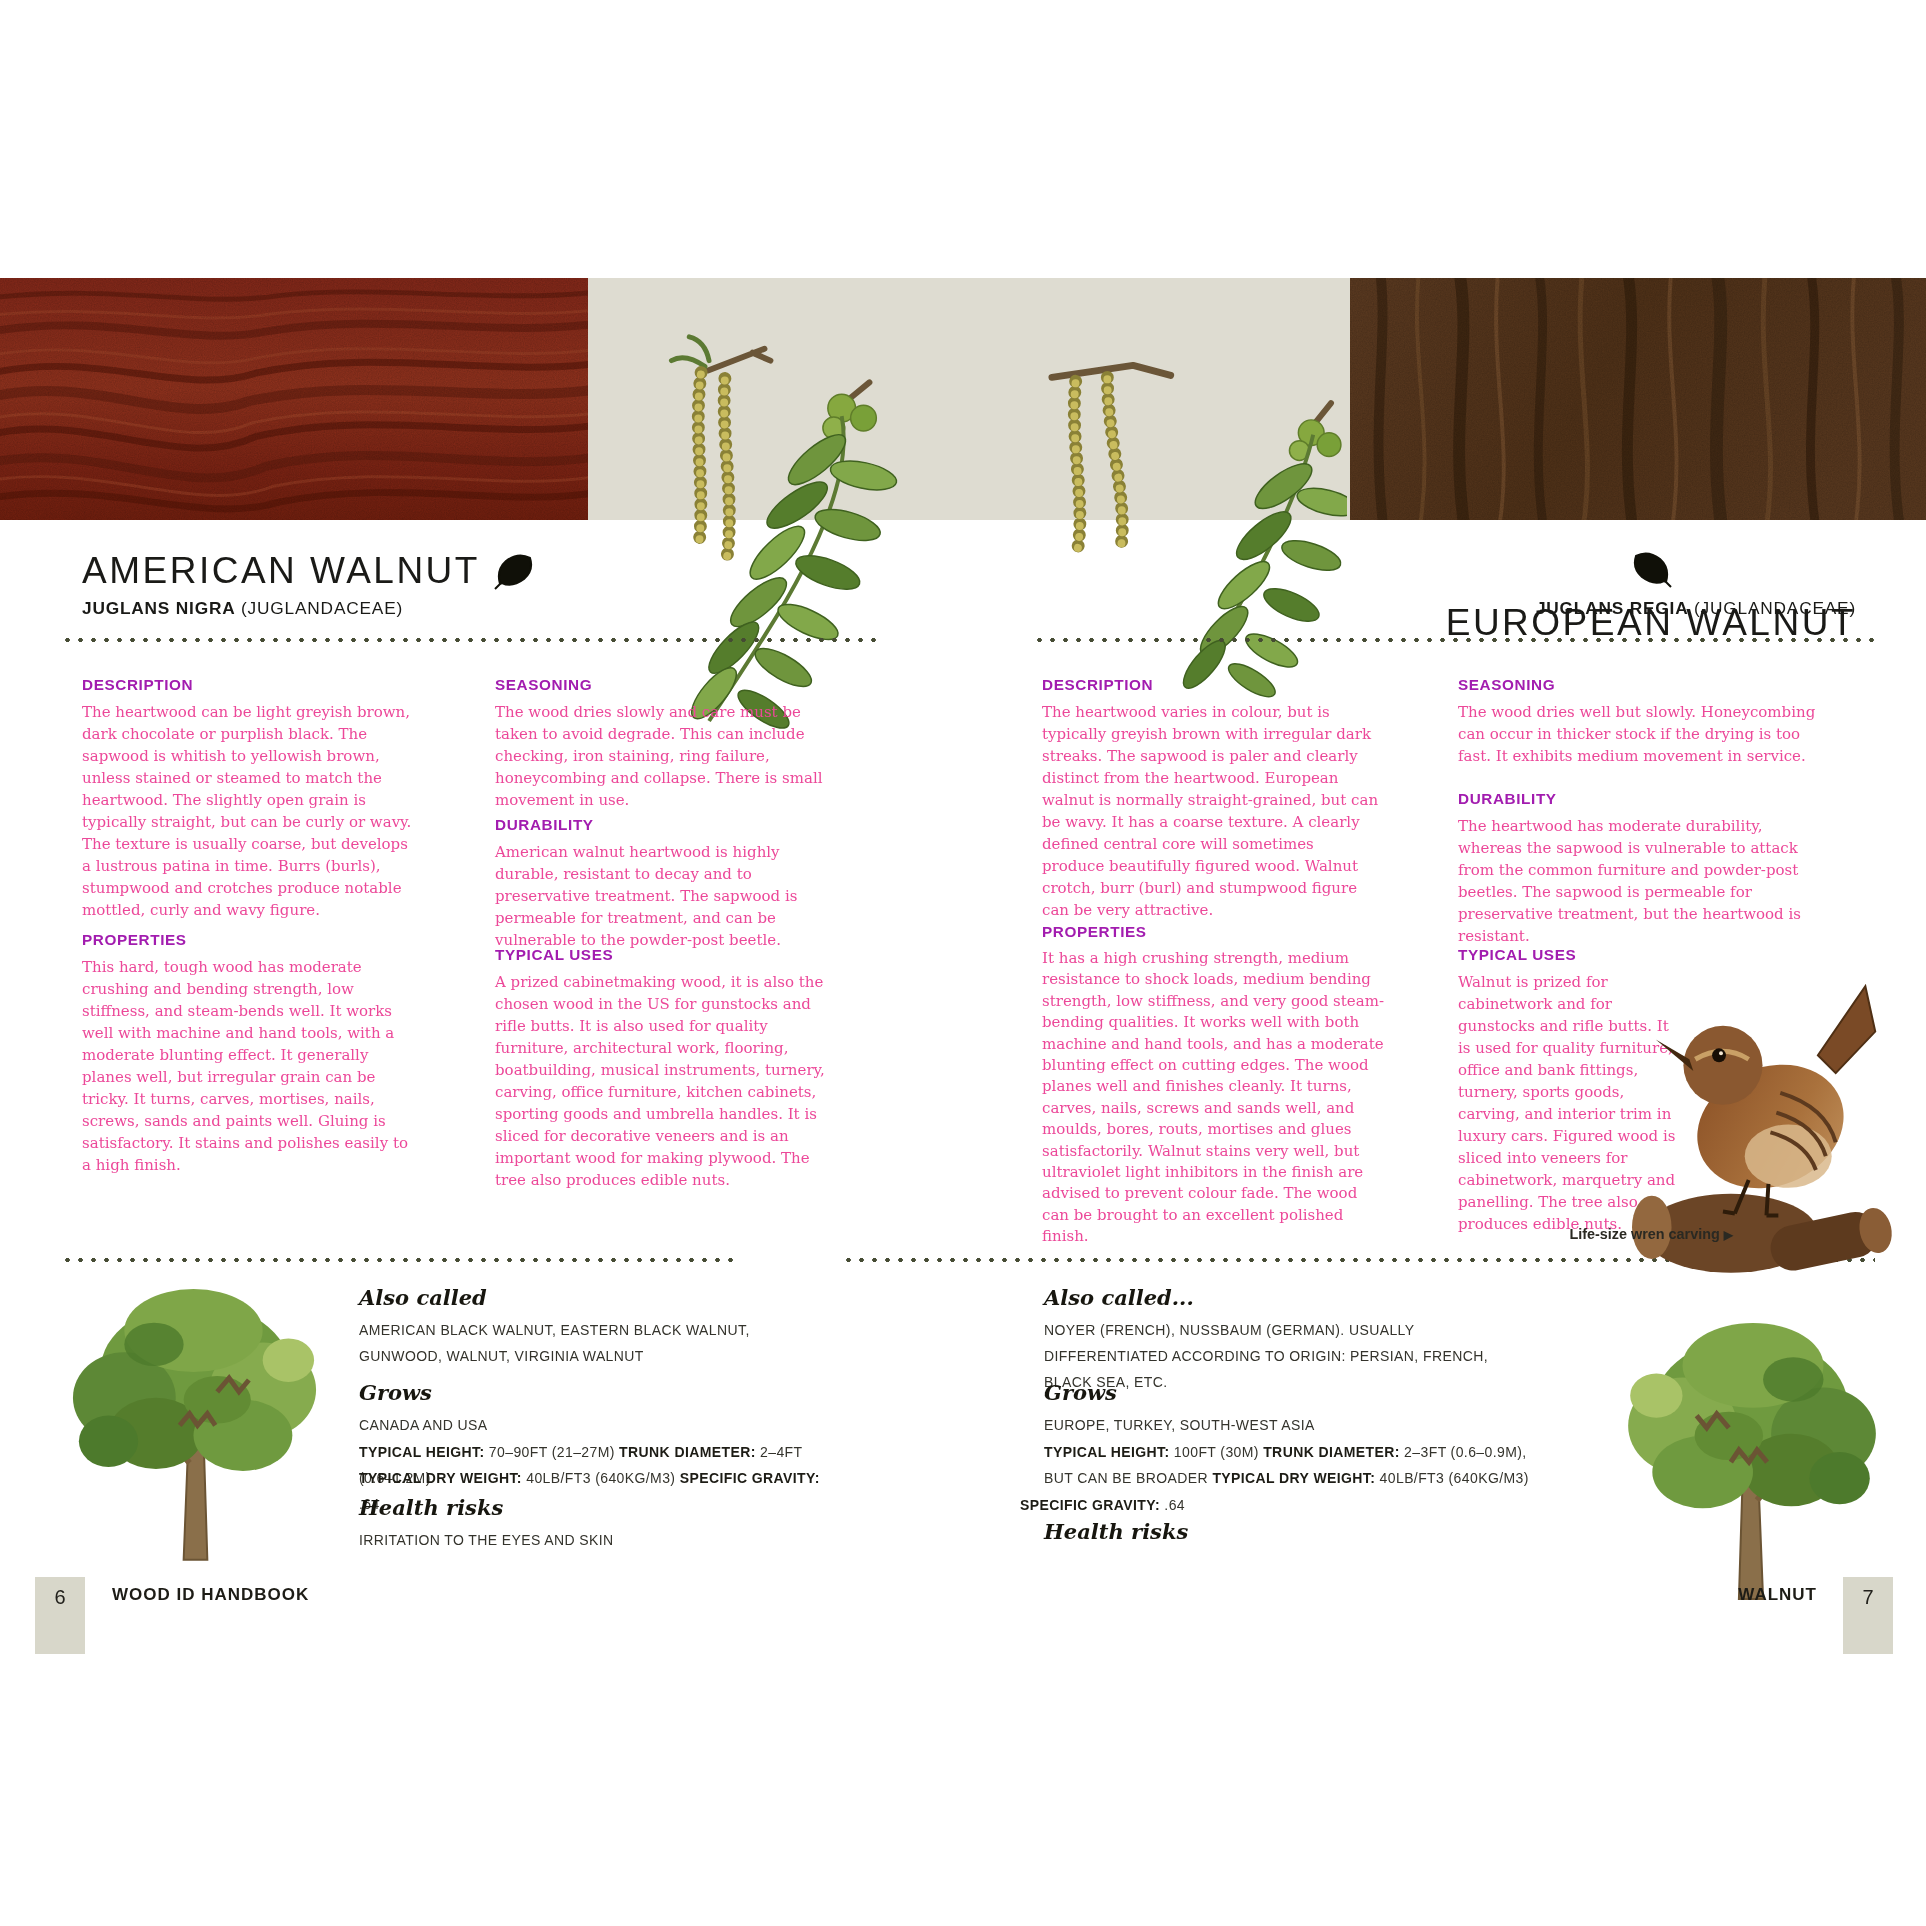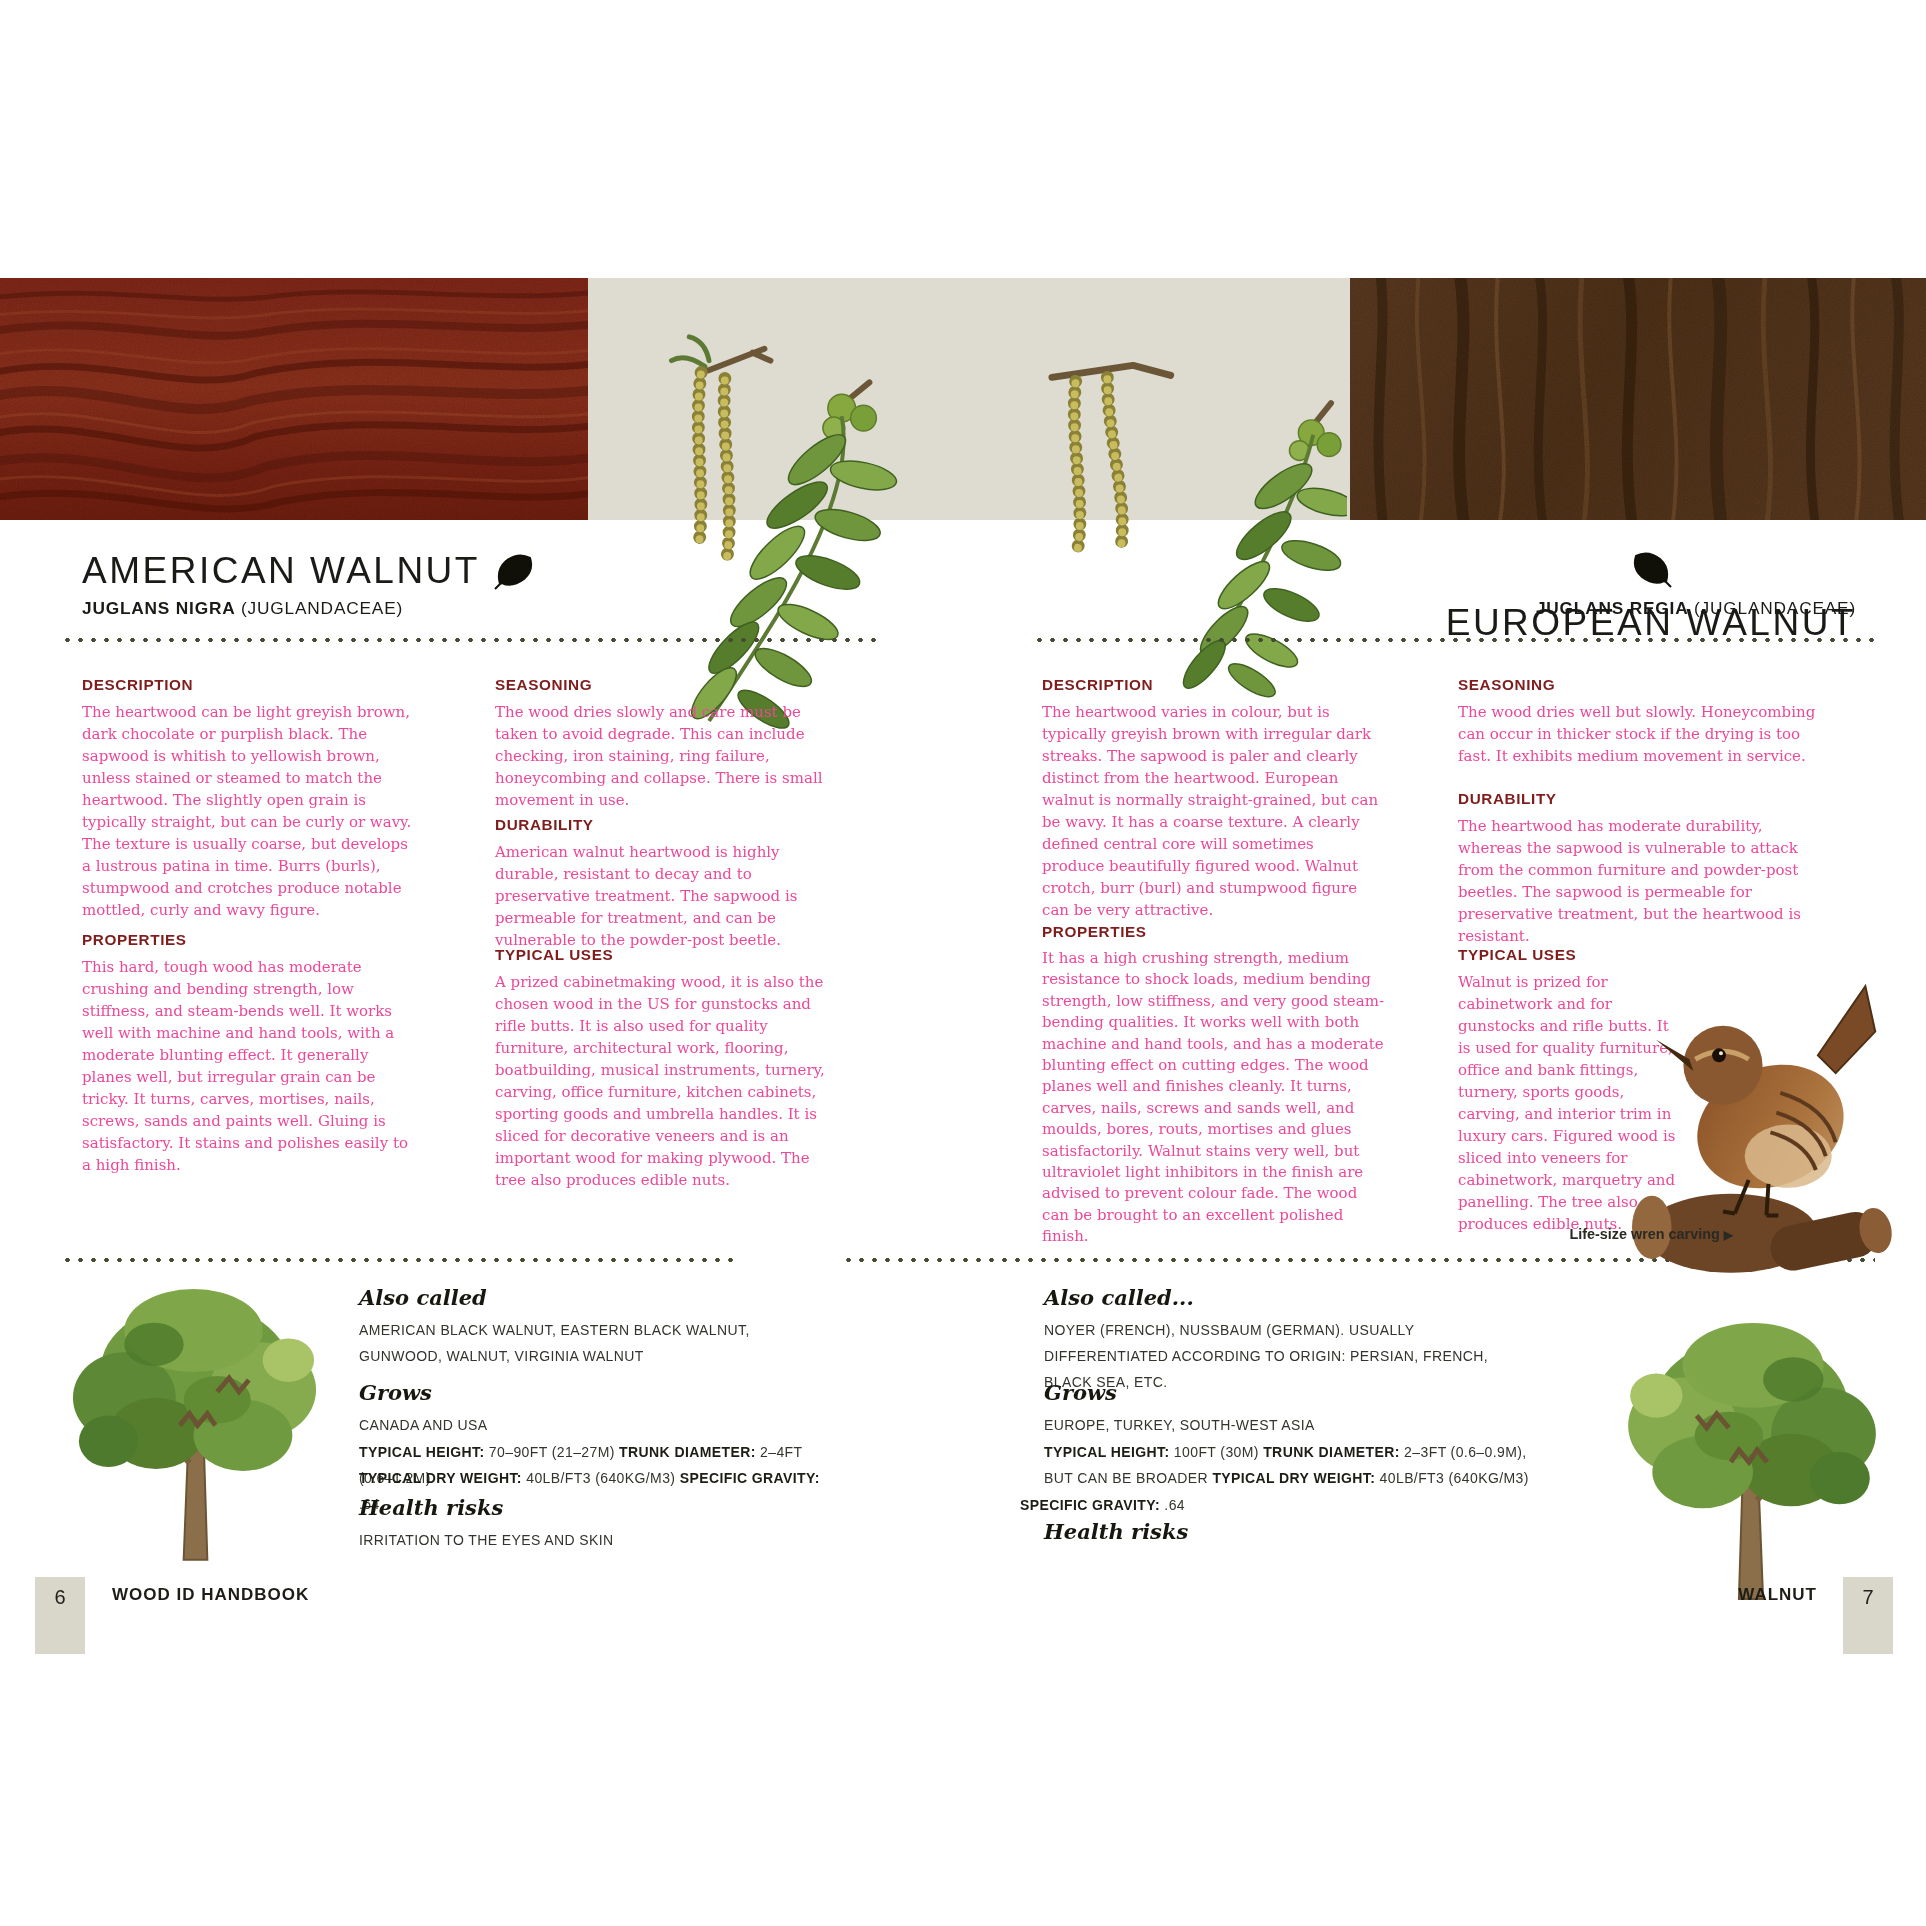--- a/index.html
+++ b/index.html
@@ -13,21 +13,21 @@
   .big-title{font-family:"Liberation Sans",sans-serif;font-size:37px;letter-spacing:2.5px;
              color:#1a1a17;font-weight:400;white-space:nowrap;}
   .subtitle{font-family:"Liberation Sans",sans-serif;font-size:17.3px;letter-spacing:0.8px;
             color:#1a1a17;white-space:nowrap;}
   .subtitle b{font-weight:700;}
   
   .dots{height:6px;background-image:radial-gradient(circle,#454b33 2px,rgba(0,0,0,0) 2.5px);
         background-size:13px 6px;background-repeat:repeat-x;background-position:0 50%;}
   
   .sec-h{font-family:"Liberation Sans",sans-serif;font-weight:700;font-size:15.3px;
-         letter-spacing:0.6px;color:#7f1d1d;margin:0 0 7px 0;}
+         letter-spacing:0.6px;color:#a21caf;margin:0 0 7px 0;}
   .sec-b{font-size:15px;line-height:22px;color:#ec4899;margin:0;}
   
   .it-h{font-family:"DejaVu Serif",serif;font-style:italic;font-weight:700;font-size:21px;
         color:#17160f;}
   .caps{font-family:"Liberation Sans",sans-serif;font-size:14px;line-height:26px;
         letter-spacing:0.4px;color:#34332c;}
   .caps b{font-weight:700;color:#1d1c15;}
   
   .page-box{background:#d8d7ca;width:50px;height:77px;text-align:center;
             font-family:"Liberation Sans",sans-serif;font-size:20px;color:#22211c;

